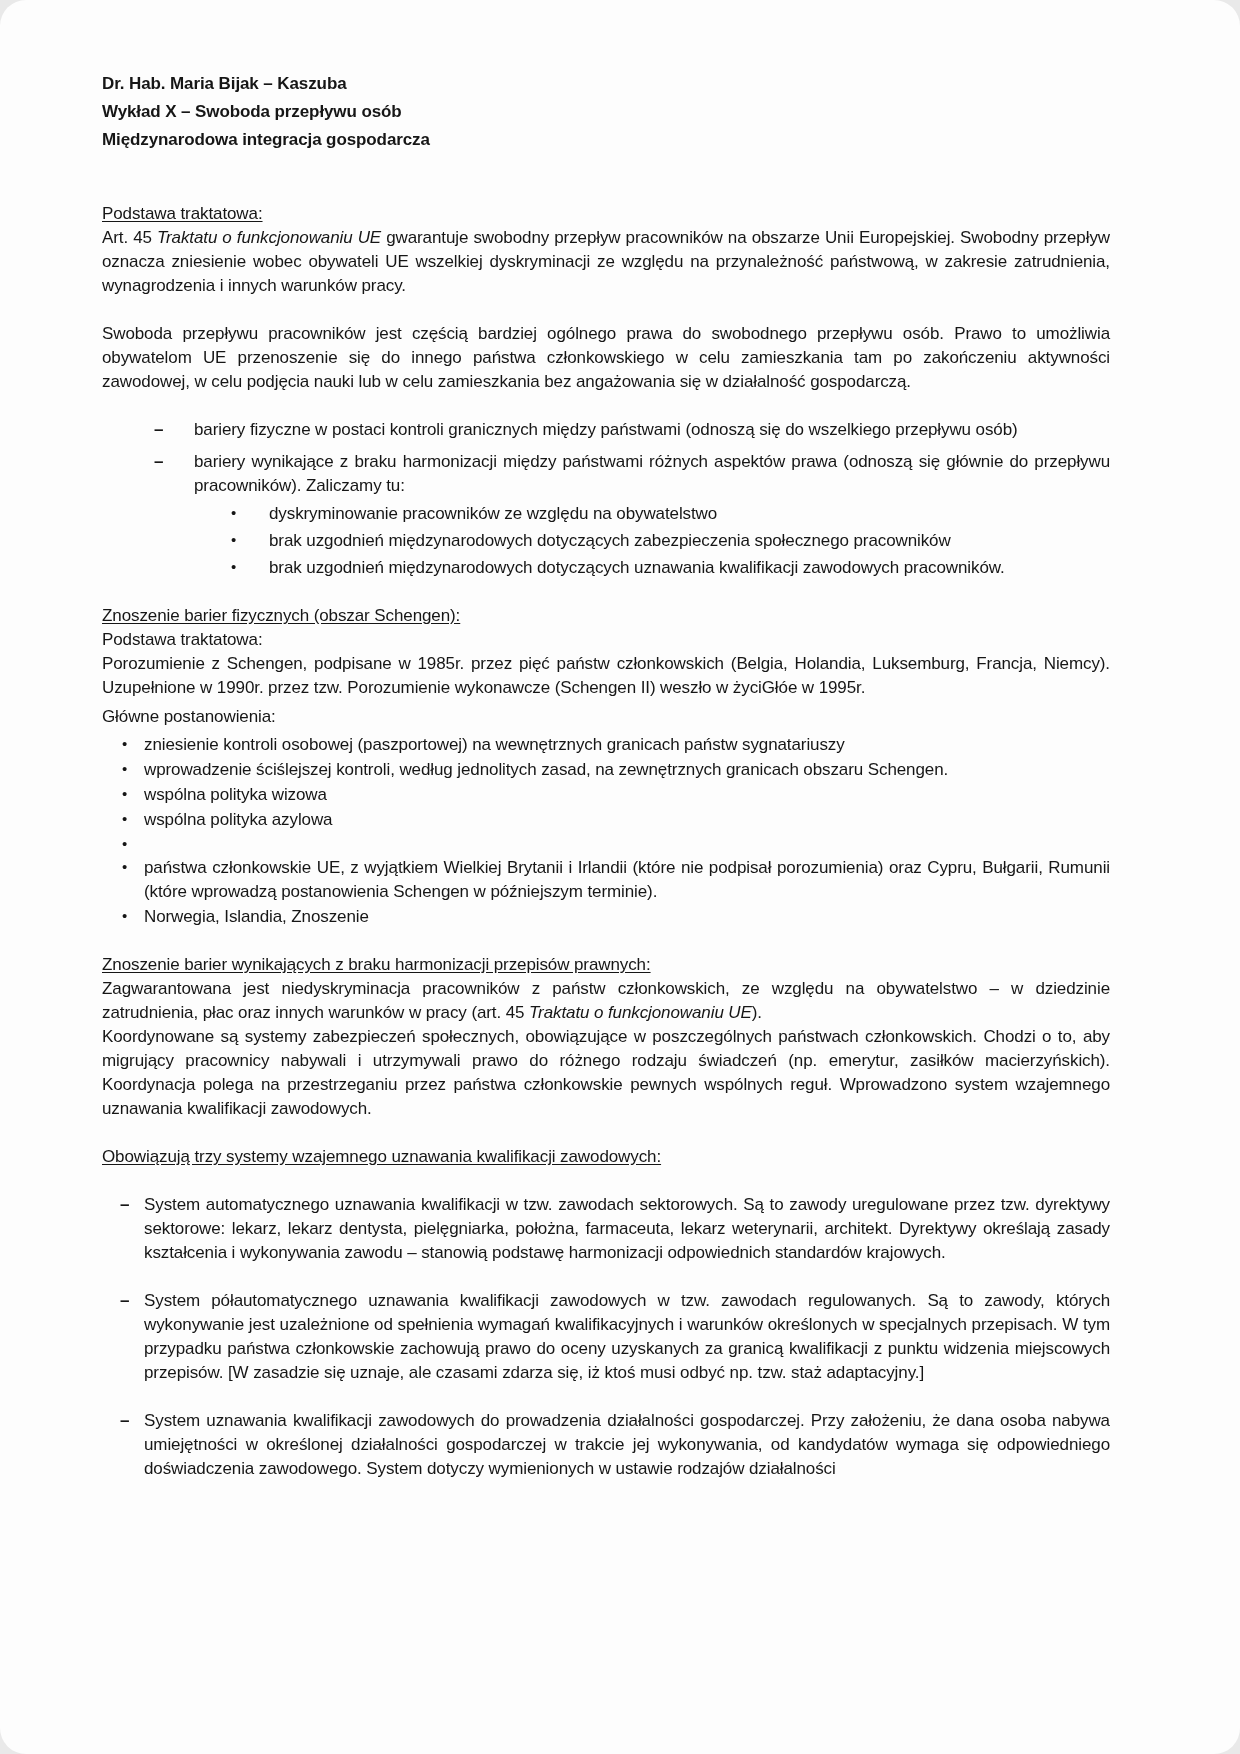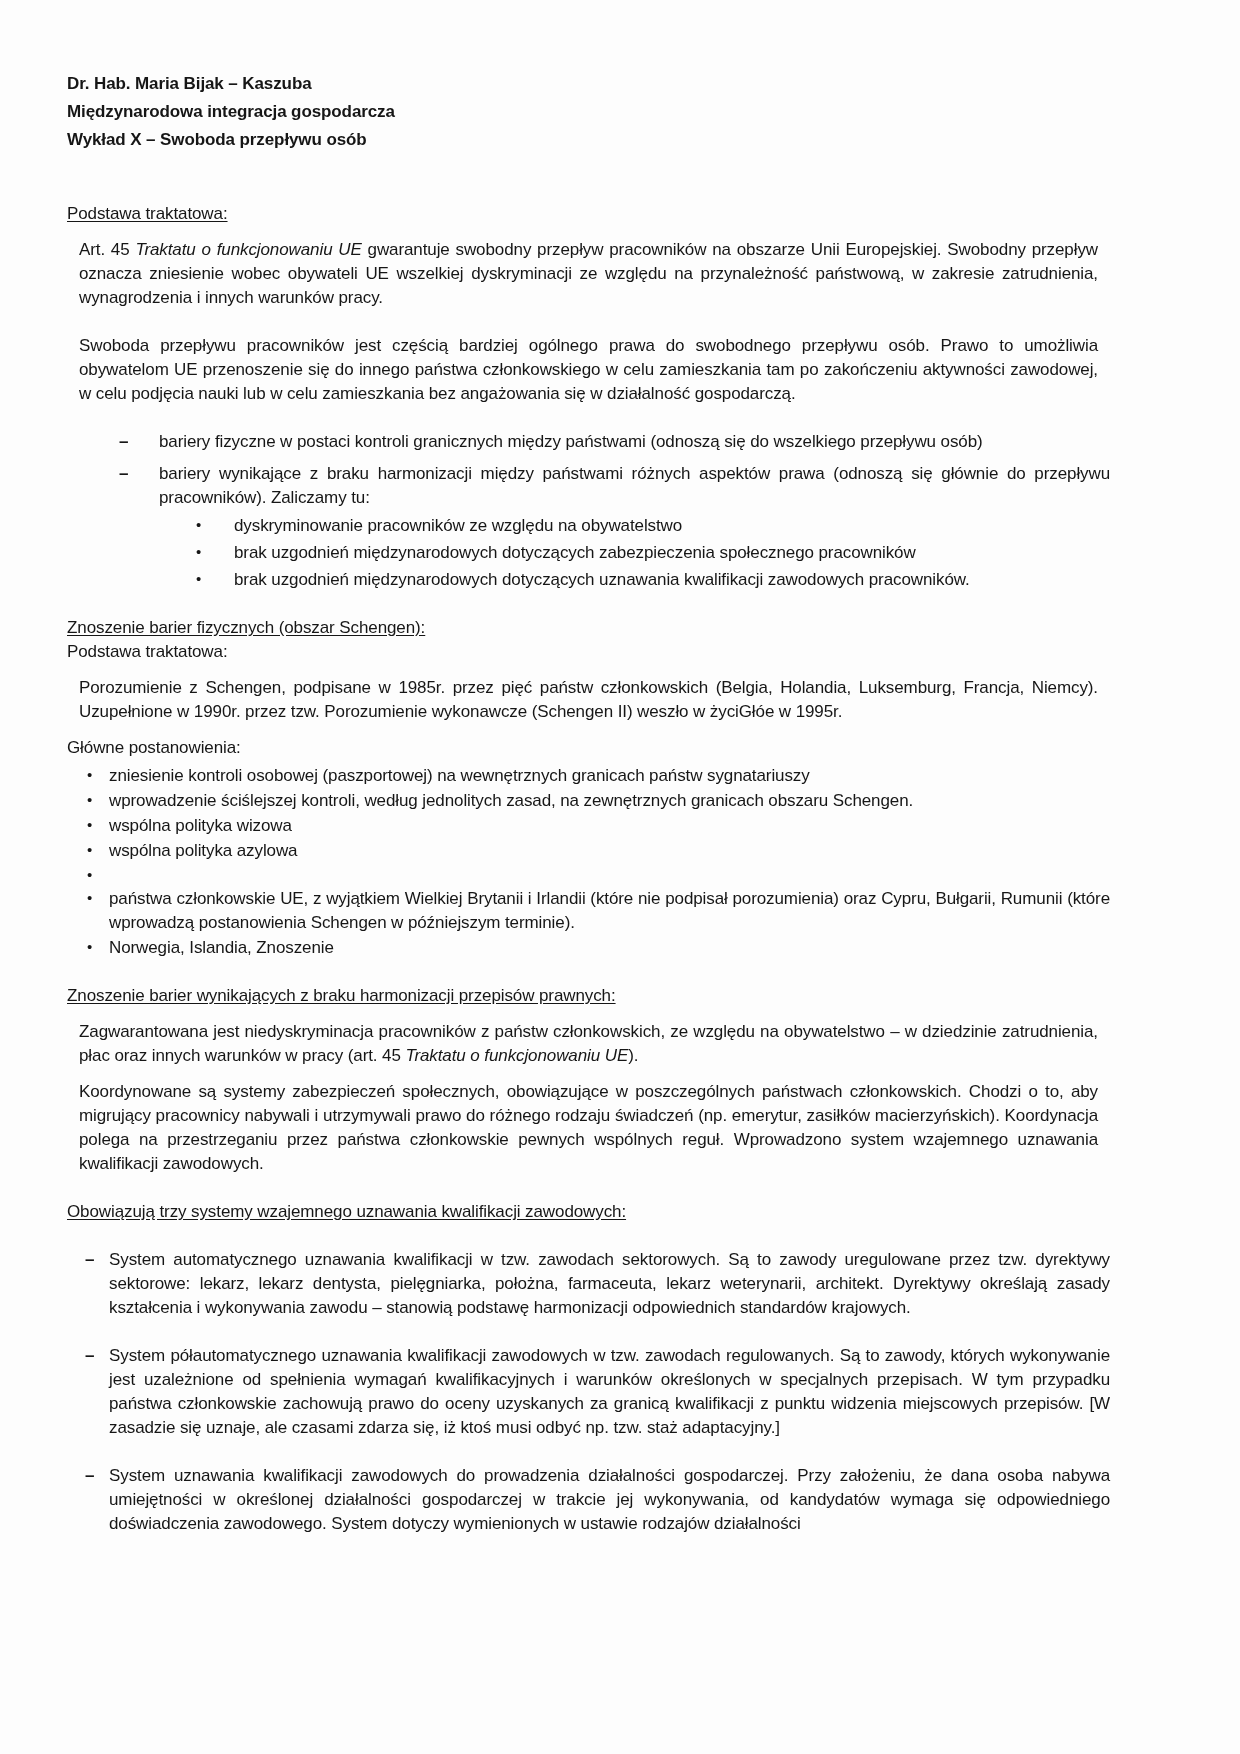--- a/index.html
+++ b/index.html
@@ -2,31 +2,32 @@
 <html lang="pl"><head>
 <meta charset="utf-8">
 <style>
   html,body{margin:0;padding:0;background:#e9e9e9;}
   .page{
     position:relative;
     width:1240px;height:1754px;
     margin:0 auto;
     background:#fdfdfd;
     box-sizing:border-box;
-    padding:70px 130px 0 67px;
+    padding:70px 130px 0 102px;
     font-family:"Liberation Sans","DejaVu Sans",sans-serif;
     font-size:17px;line-height:24px;
     color:#161616;
     letter-spacing:-0.1px;
+    border-radius:26px;
   }
   .hdr{font-weight:700;line-height:28px;margin-bottom:48px;}
   .b{font-weight:400;}
   .i{font-style:italic;}
   .u{text-decoration:underline;text-underline-offset:2px;}
-  p{margin:12px;text-align:justify;}
+  p{margin:0;text-align:justify;}
   .mt{margin-top:24px;}
   .mt2{margin-top:5px;}
   .sec{margin-top:24px;}
   .li{position:relative;text-align:justify;}
   
   .d1{padding-left:92px;margin-top:8px;}
   .d1 > .mark{position:absolute;left:52px;top:0;font-weight:700;}
   
   .bu1{padding-left:167px;margin-top:3px;}
   .bu1 > .mark{position:absolute;left:129px;top:-1px;font-size:15px;}
@@ -39,22 +40,22 @@
   .list{margin-top:14px;}
   .tight{margin-top:4px;}
 </style>
 </head>
 <body>
 
 <div class="page">
 
   <div class="hdr">
     <div>Dr. Hab. Maria Bijak – Kaszuba</div>
+    <div>Wykład X – Swoboda przepływu osób</div>
     <div>Międzynarodowa integracja gospodarcza</div>
-    <div>Wykład X – Swoboda przepływu osób</div>
   </div>
 
   <div>
     <div class="b u">Podstawa traktatowa:</div>
     <p><span>Art. 45 </span><span class="i">Traktatu o funkcjonowaniu UE</span><span> gwarantuje swobodny przepływ pracowników na obszarze Unii Europejskiej. Swobodny przepływ oznacza zniesienie wobec obywateli UE wszelkiej dyskryminacji ze względu na przynależność państwową, w zakresie zatrudnienia, wynagrodzenia i innych warunków pracy.</span></p>
     <p class="mt">Swoboda przepływu pracowników jest częścią bardziej ogólnego prawa do swobodnego przepływu osób. Prawo to umożliwia obywatelom UE przenoszenie się do innego państwa członkowskiego w celu zamieszkania tam po zakończeniu aktywności zawodowej, w celu podjęcia nauki lub w celu zamieszkania bez angażowania się w działalność gospodarczą.</p>
   </div>
 
   <div class="sec">
     <div class="list">

